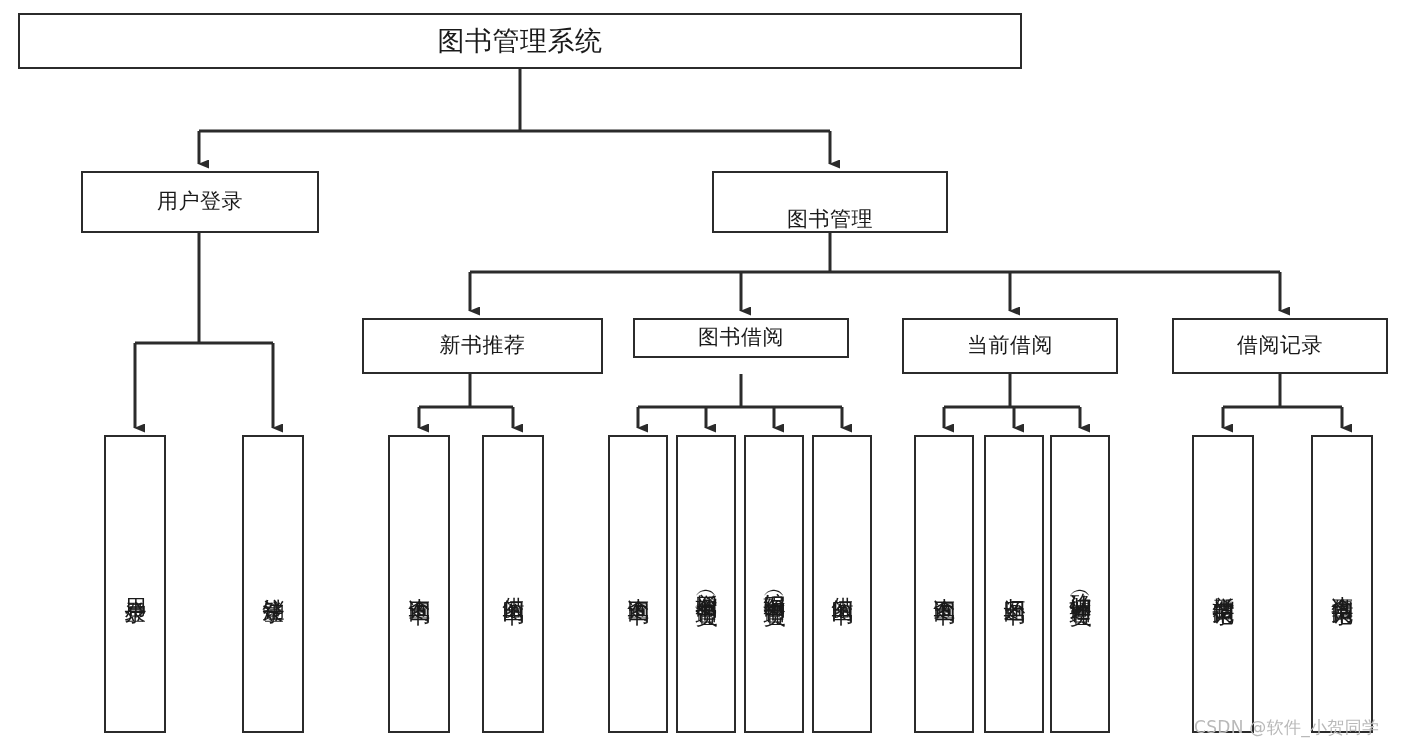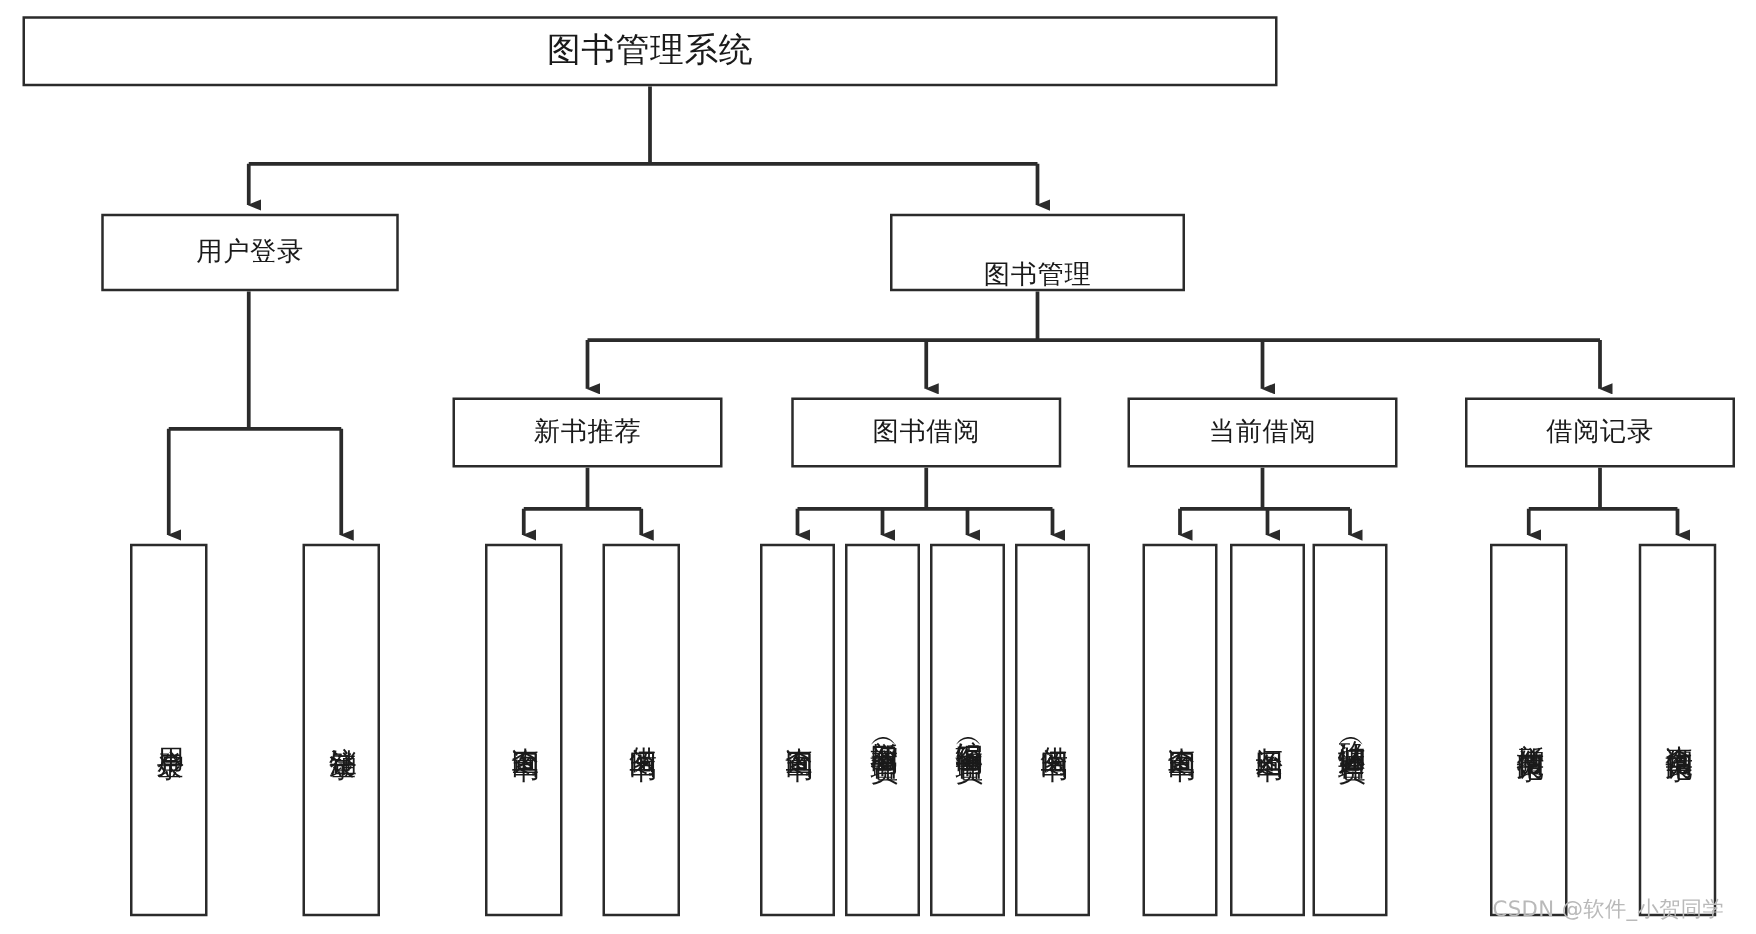--- a/index.html
+++ b/index.html
@@ -132,24 +132,24 @@
     <span class="lbl">图书管理系统</span>
   </div>
 
   <div class="node horiz" style="left:81px; top:171px; width:238px; height:62px;">
     <span class="lbl">用户登录</span>
   </div>
   <div class="node horiz" style="left:712px; top:171px; width:236px; height:62px;align-items:flex-end;">
     <span class="lbl">图书管理</span>
   </div>
 
-  <div class="node horiz" style="left:362px; top:318px; width:216px; height:56px;">
+  <div class="node horiz" style="left:362px; top:318px; width:241px; height:56px;">
     <span class="lbl">新书推荐</span>
   </div>
-  <div class="node horiz" style="left:633px; top:318px; width:216px; height:56px;">
+  <div class="node horiz" style="left:633px; top:318px; width:216px; height:40px;">
     <span class="lbl">图书借阅</span>
   </div>
   <div class="node horiz" style="left:902px; top:318px; width:216px; height:56px;">
     <span class="lbl">当前借阅</span>
   </div>
   <div class="node horiz" style="left:1172px; top:318px; width:216px; height:56px;">
     <span class="lbl">借阅记录</span>
   </div>
 
   <div class="node vert" style="left:104px; top:435px; width:62px; height:298px;">

